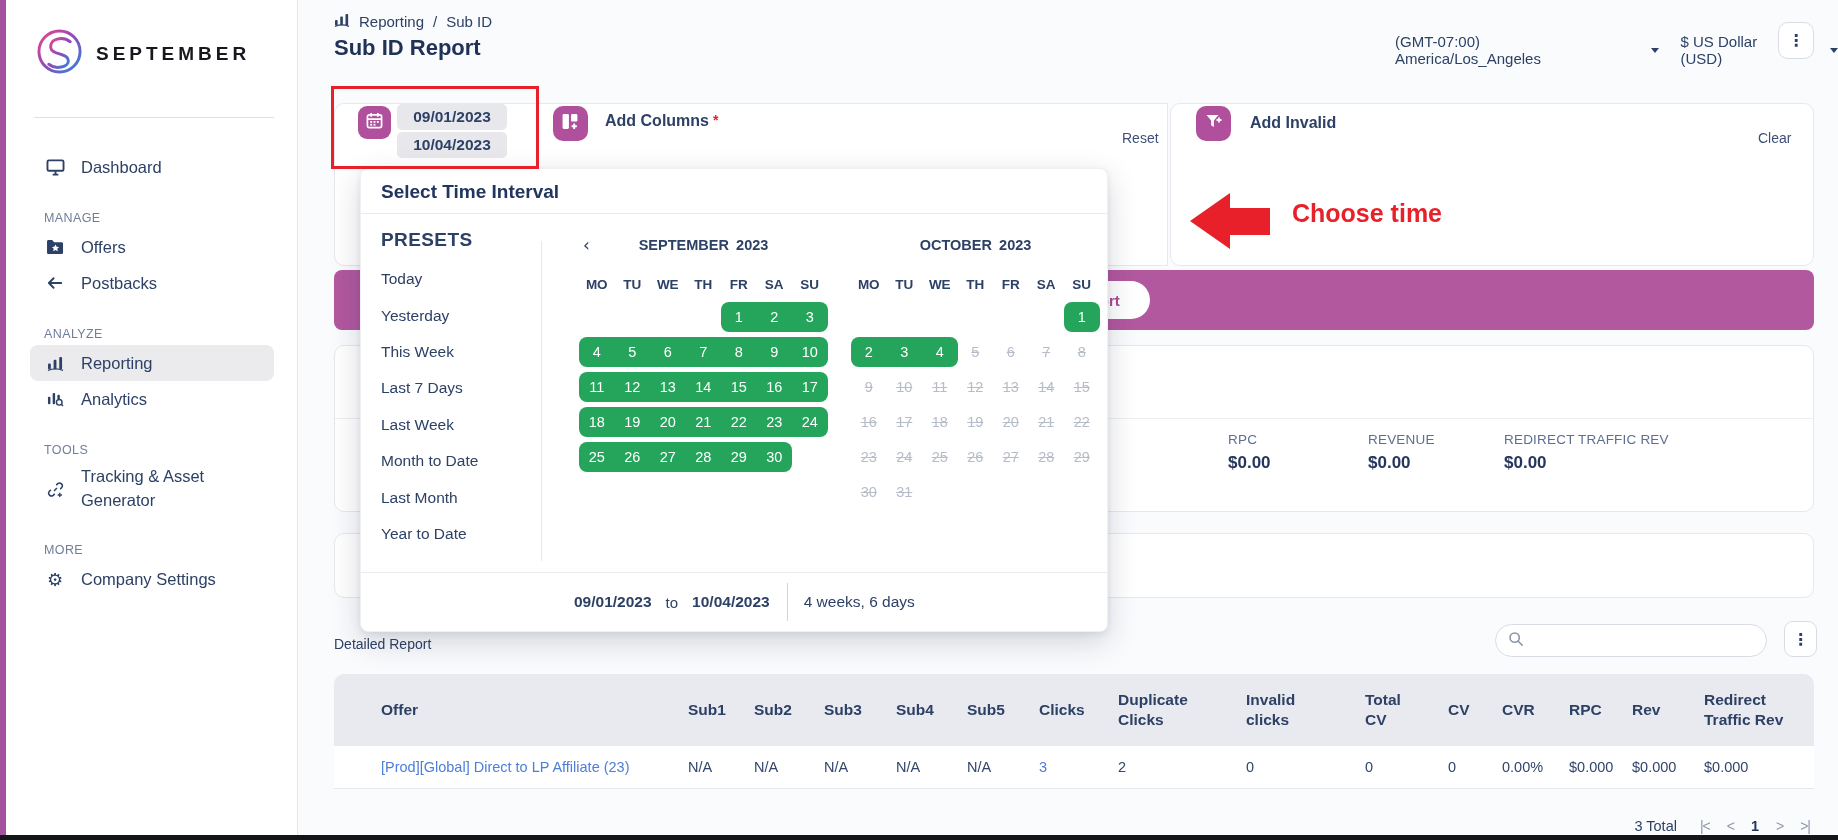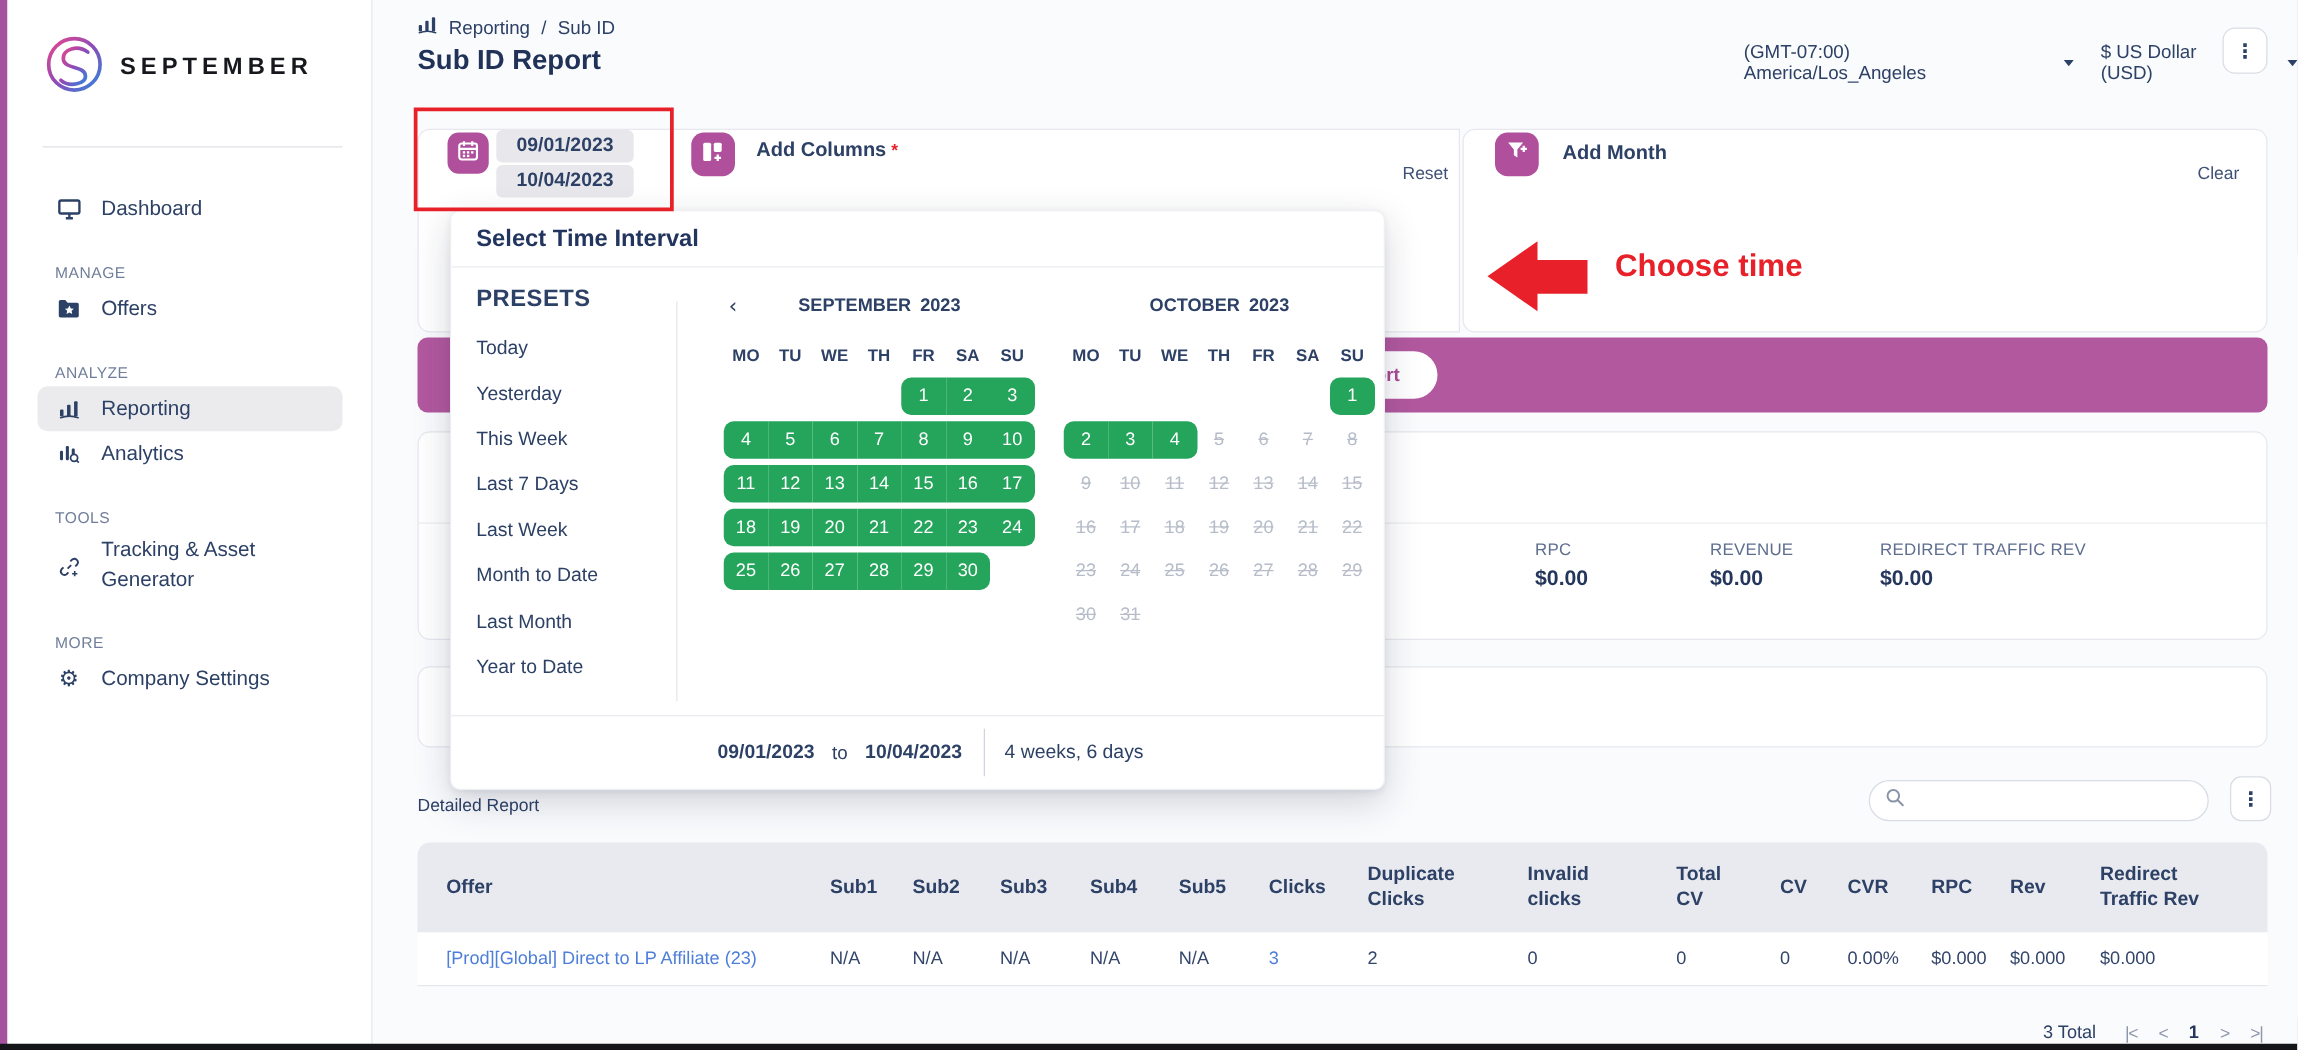--- a/index.html
+++ b/index.html
@@ -64,21 +64,21 @@
   .stat-label{font-size:13.5px;color:#5e6e8f;letter-spacing:.2px;}
   .stat-value{margin-top:6px;font-size:17px;font-weight:700;color:#24365c;}
   .mid-card{left:334px;top:533px;width:1480px;height:65px;}
 
   
   .detail-title{position:absolute;left:334px;top:636px;font-size:14px;color:#2d4166;}
   .searchbox{position:absolute;left:1495px;top:624px;width:272px;height:33px;background:#fff;border:1px solid #d8dce4;
              border-radius:17px;box-sizing:border-box;display:flex;align-items:center;padding:0 12px;gap:8px;}
   .searchbox input{border:none;outline:none;flex:1;font-family:inherit;font-size:14px;color:#2d4166;background:transparent;}
   .tblwrap{position:absolute;left:334px;top:674px;width:1480px;}
-  .trow{display:grid;grid-template-columns:326px 66px 70px 72px 71px 72px 79px 128px 119px 83px 54px 67px 63px 72px 138px;}
+  .trow{display:grid;grid-template-columns:326px 66px 70px 72px 71px 72px 79px 128px 119px 83px 54px 67px 63px 72px 138px;padding-left:24px;}
   .thead{background:#e9eaef;border-radius:10px 10px 0 0;height:72px;}
   .tbody-row{background:#fff;height:42px;border-bottom:1px solid #e4e7ec;}
   .th{display:flex;align-items:center;padding-left:4px;font-size:15.5px;font-weight:700;color:#2d4166;white-space:pre-line;line-height:1.3;}
   .td{display:flex;align-items:center;padding-left:4px;font-size:14.5px;color:#33456b;}
   .th:first-child,.td:first-child{padding-left:23px;}
   .cell-link{color:#4d7ed9;cursor:pointer;}
 
   
   .pagination{position:absolute;left:1600px;top:818px;width:210px;display:flex;align-items:center;justify-content:flex-end;
               gap:17px;font-size:14.5px;color:#2d4166;}
@@ -162,20 +162,28 @@
         <div class="side-section">MANAGE</div>
         <div class="side-item">
           <span class="side-ico">
             <svg viewBox="0 0 20 17" width="19" height="16">
               <path d="M1 2.5C1 1.7 1.7 1 2.5 1h4l2 2.5h8c.8 0 1.5.7 1.5 1.5v9.5c0 .8-.7 1.5-1.5 1.5h-14C1.7 16 1 15.3 1 14.5z" fill="#2d4166"></path>
               <path d="M10 5.8l1.2 2.4 2.6.3-1.9 1.8.5 2.6L10 11.7l-2.4 1.2.5-2.6-1.9-1.8 2.6-.3z" fill="#fff"></path>
             </svg>
           </span>
           <span class="side-label">Offers</span>
         </div>
+        <div class="side-item">
+          <span class="side-ico">
+            <svg viewBox="0 0 20 14" width="19" height="14">
+              <path d="M8 2L3 7l5 5M3 7h13" stroke="#2d4166" stroke-width="2" fill="none" stroke-linecap="round" stroke-linejoin="round"></path>
+            </svg>
+          </span>
+          <span class="side-label">Postbacks</span>
+        </div>
         <div class="side-section">ANALYZE</div>
         <div class="side-item active">
           <span class="side-ico">
             <svg viewBox="0 0 18 16" width="17" height="15">
               <rect x="1" y="8" width="3" height="6" rx="1" fill="#2d4166"></rect>
               <rect x="7" y="4" width="3" height="10" rx="1" fill="#2d4166"></rect>
               <rect x="13" y="1" width="3" height="13" rx="1" fill="#2d4166"></rect>
               <path d="M1 15.3c5-2 11-2 16 0" stroke="#2d4166" stroke-width="1.4" fill="none"></path>
             </svg>
           </span>
@@ -279,21 +287,21 @@
   <span class="mini-link" style="left:1122px;top:106px;">Reset</span>
 
   <div class="ico-btn filter-btn">
     <span>
       <svg viewBox="0 0 18 18" width="18" height="18">
           <path d="M1.5 2h12l-4.6 5.5V14l-2.8-1.8V7.5z" fill="#fff"></path>
           <path d="M14 4.5v5M11.5 7h5" stroke="#fff" stroke-width="1.8"></path>
         </svg>
     </span>
   </div>
-  <span class="tool-label" style="left:1250px;top:114px;">Add Month</span>
+  <span class="tool-label" style="left:1250px;top:114px;">Add Invalid</span>
   <span class="mini-link" style="left:1758px;top:106px;">Clear</span>
 
   <div class="gen-bar"></div>
   <button class="gen-btn">Generate Report</button>
 
   <section class="card summary-card">
     <div class="sum-divider"></div>
     <div id="stats-row">
         <div class="stat" style="left: 893px;">
           <div class="stat-label">RPC</div>

